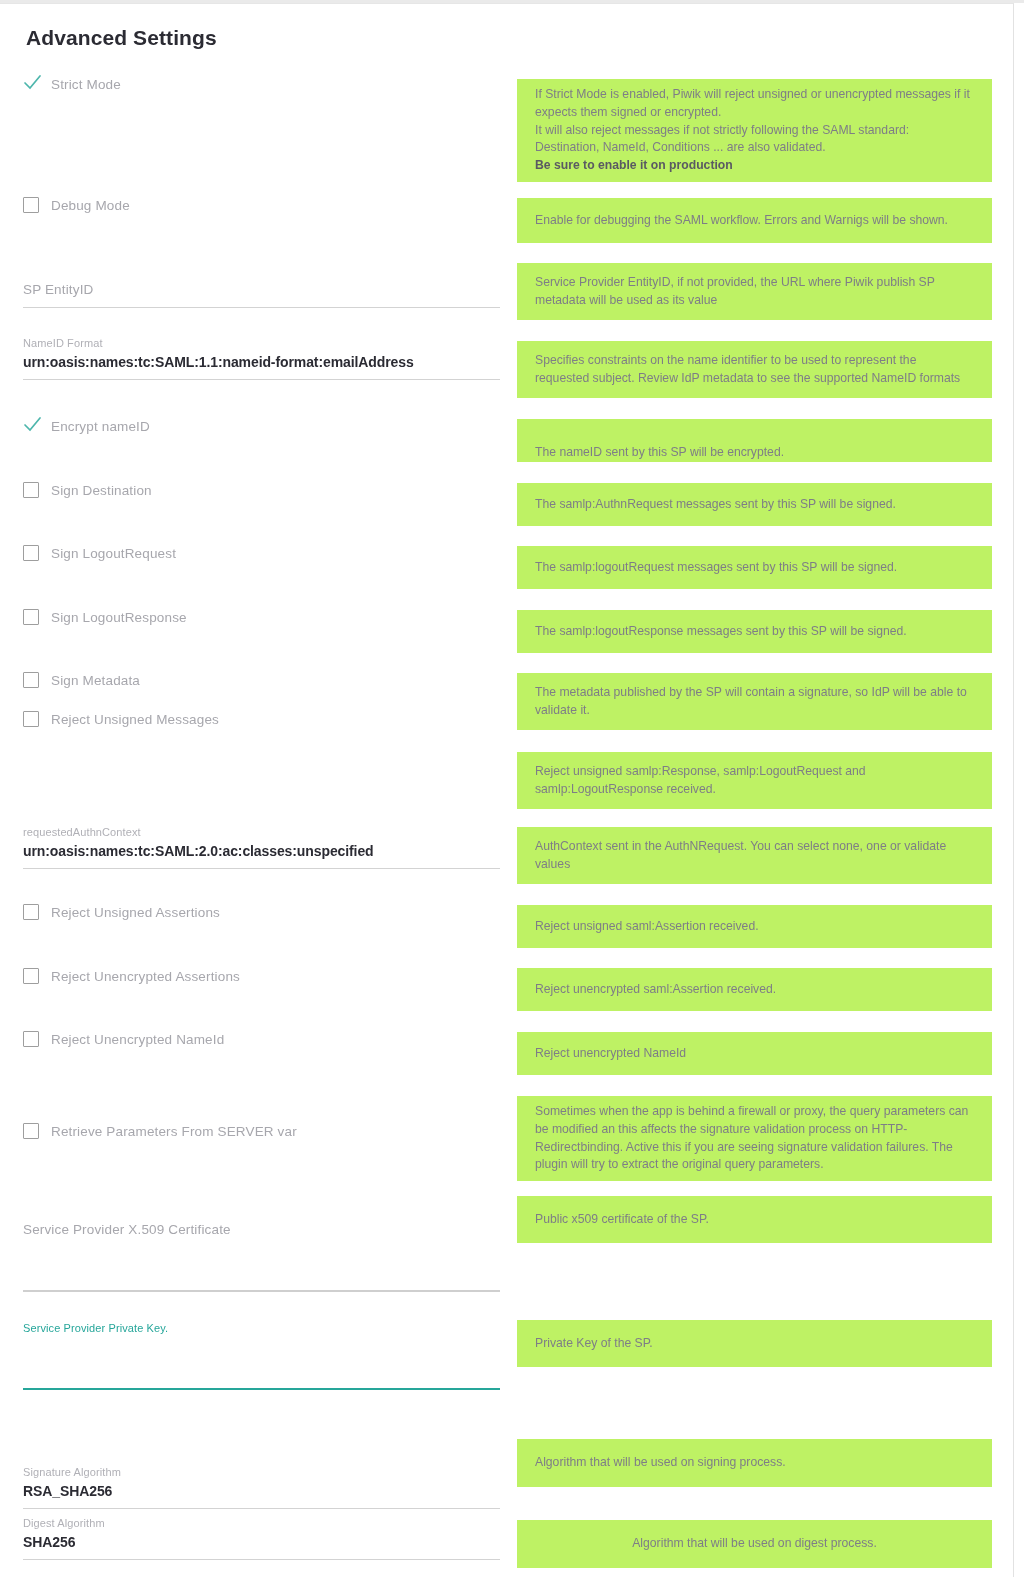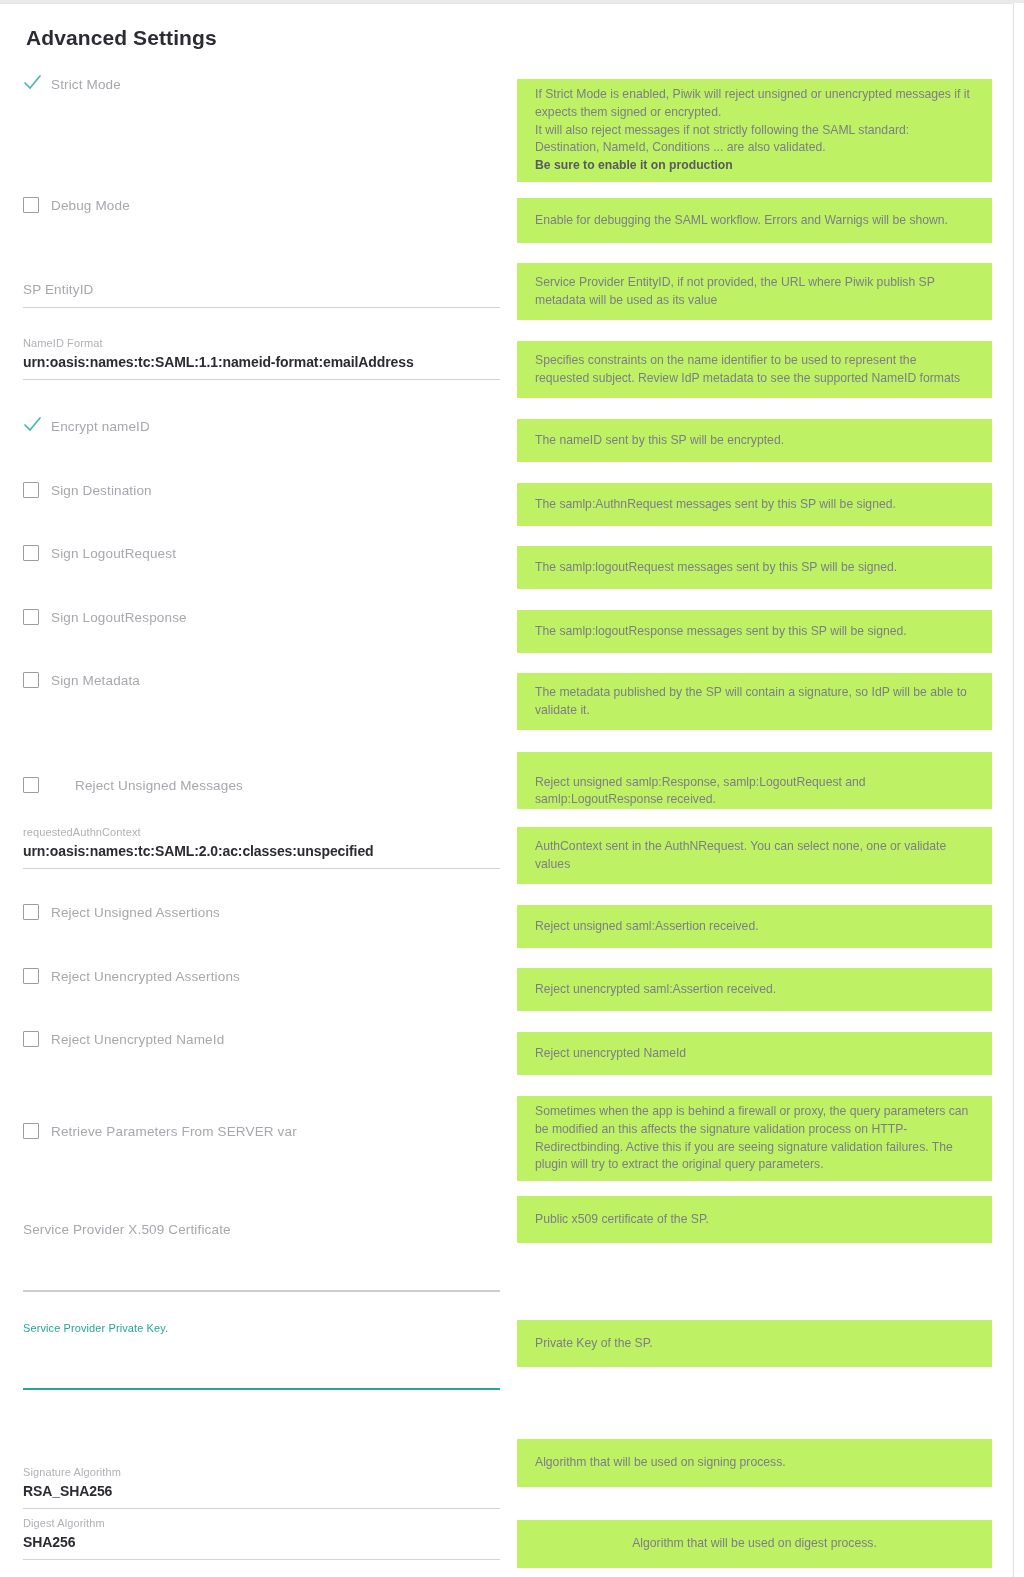--- a/index.html
+++ b/index.html
@@ -172,21 +172,21 @@
   <div class="row cbrow" style="top:605px;">
     <span class="box"></span>
     <span class="cblabel">Sign LogoutResponse</span>
   </div>
 
   <div class="row cbrow" style="top:668px;">
     <span class="box"></span>
     <span class="cblabel">Sign Metadata</span>
   </div>
 
-  <div class="row cbrow" style="top:773px;gap:24px;">
+  <div class="row cbrow" style="top:707px;">
     <span class="box"></span>
     <span class="cblabel">Reject Unsigned Messages</span>
   </div>
 
   <div class="row fieldrow" style="top:822px;height:46px;">
     <span class="flabel-small">requestedAuthnContext</span>
     <span class="fvalue" style="top:17px;">urn:oasis:names:tc:SAML:2.0:ac:classes:unspecified</span>
 
     <span class="underline" style="top:42px;"></span>
   </div>
@@ -248,41 +248,41 @@
   </div>
 
   <div class="help" style="top:259px;height:57px;">
     <p>Service Provider EntityID, if not provided, the URL where Piwik publish SP metadata will be used as its value</p>
   </div>
 
   <div class="help" style="top:337px;height:57px;">
     <p>Specifies constraints on the name identifier to be used to represent the requested subject. Review IdP metadata to see the supported NameID formats</p>
   </div>
 
-  <div class="help" style="top:415px;height:43px;">
+  <div class="help" style="top:415px;height:43px;align-items:flex-end;">
     <p>The nameID sent by this SP will be encrypted.</p>
   </div>
 
   <div class="help" style="top:479px;height:43px;">
     <p>The samlp:AuthnRequest messages sent by this SP will be signed.</p>
   </div>
 
   <div class="help" style="top:542px;height:43px;">
     <p>The samlp:logoutRequest messages sent by this SP will be signed.</p>
   </div>
 
   <div class="help" style="top:606px;height:43px;">
     <p>The samlp:logoutResponse messages sent by this SP will be signed.</p>
   </div>
 
   <div class="help" style="top:669px;height:57px;">
     <p>The metadata published by the SP will contain a signature, so IdP will be able to validate it.</p>
   </div>
 
-  <div class="help" style="top:748px;height:57px;align-items:flex-end;">
+  <div class="help" style="top:748px;height:57px;">
     <p>Reject unsigned samlp:Response, samlp:LogoutRequest and samlp:LogoutResponse received.</p>
   </div>
 
   <div class="help" style="top:823px;height:57px;">
     <p>AuthContext sent in the AuthNRequest. You can select none, one or validate values</p>
   </div>
 
   <div class="help" style="top:901px;height:43px;">
     <p>Reject unsigned saml:Assertion received.</p>
   </div>

